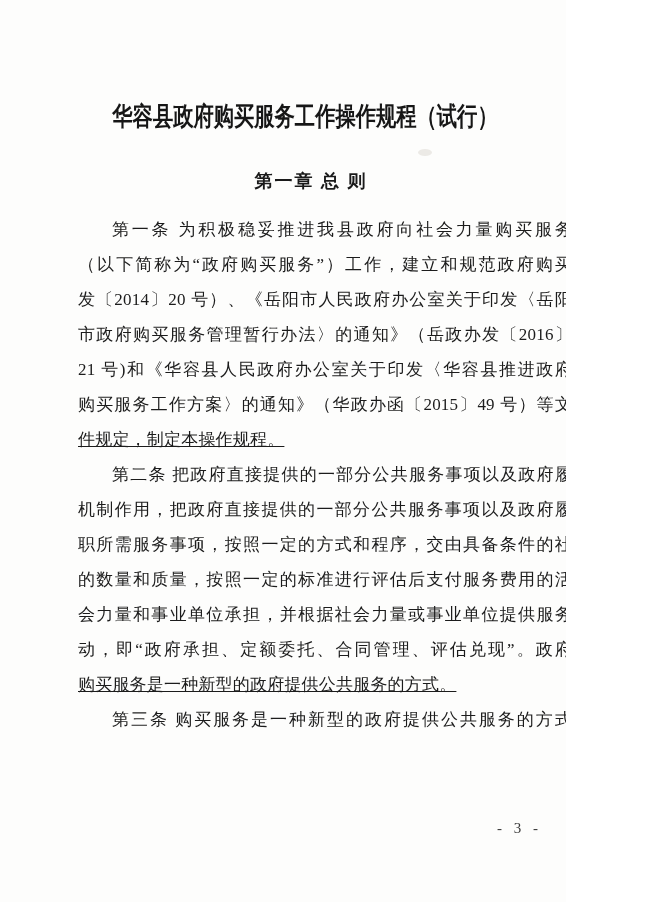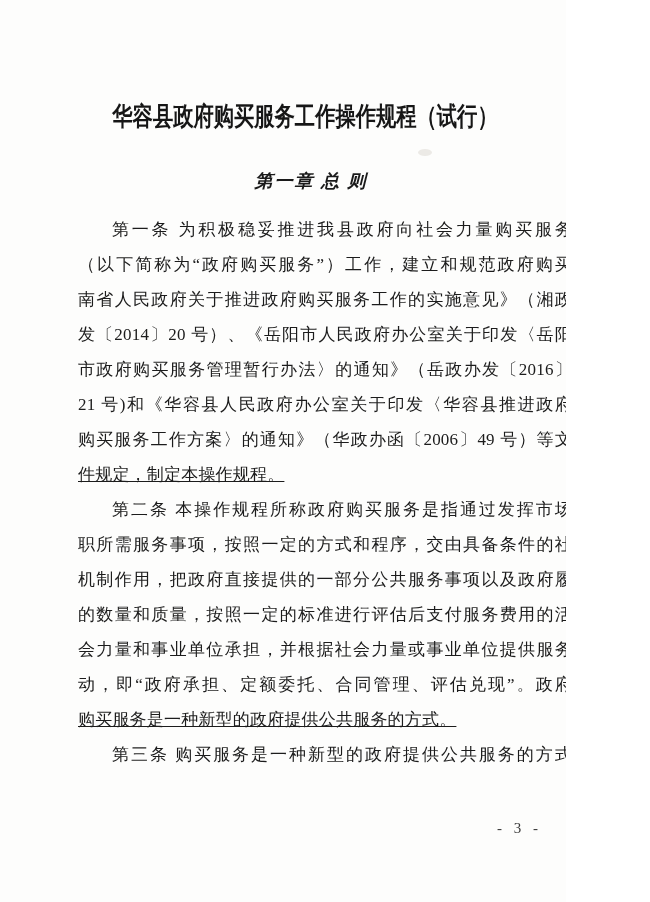--- a/index.html
+++ b/index.html
@@ -40,21 +40,20 @@
     left: 78px;
     width: 494px;
     margin: 0;
     text-align: center;
     font-size: 18px;
     line-height: 24px;
     font-weight: bold;
     letter-spacing: 2px;
     transform: translateX(-14px);
     color: #1a1a1a;
-    font-style: italic;
   }
   .body-text {
     position: absolute;
     top: 212px;
     left: 78px;
     width: 494px;
     font-size: 17px;
     line-height: 35px;
   }
   .text-line {
@@ -106,29 +105,28 @@
 
 <div class="page">
 
   <h1 class="doc-title"><span class="title-inner">华容县政府购买服务工作操作规程（试行）</span></h1>
 
   <h2 class="chapter-heading">第一章 总 则</h2>
 
   <div class="body-text" id="body-lines">
       <div class="text-line indent">第一条 为积极稳妥推进我县政府向社会力量购买服务</div>
       <div class="text-line">（以下简称为“政府购买服务”）工作，建立和规范政府购买</div>
-      <div class="text-line">南省人民政府关于推进政府购买服务工作的实施意见》（湘政</div>
       <div class="text-line">发〔2014〕20 号）、《岳阳市人民政府办公室关于印发〈岳阳</div>
       <div class="text-line">市政府购买服务管理暂行办法〉的通知》（岳政办发〔2016〕</div>
       <div class="text-line">21 号)和《华容县人民政府办公室关于印发〈华容县推进政府</div>
-      <div class="text-line">购买服务工作方案〉的通知》（华政办函〔2006〕49 号）等文</div>
+      <div class="text-line">购买服务工作方案〉的通知》（华政办函〔2015〕49 号）等文</div>
       <div class="text-line noend">件规定，制定本操作规程。</div>
-      <div class="text-line indent">第二条 本操作规程所称政府购买服务是指通过发挥市场</div>
+      <div class="text-line indent">第二条 把政府直接提供的一部分公共服务事项以及政府履</div>
+      <div class="text-line">机制作用，把政府直接提供的一部分公共服务事项以及政府履</div>
       <div class="text-line">职所需服务事项，按照一定的方式和程序，交由具备条件的社</div>
-      <div class="text-line">机制作用，把政府直接提供的一部分公共服务事项以及政府履</div>
       <div class="text-line">的数量和质量，按照一定的标准进行评估后支付服务费用的活</div>
       <div class="text-line">会力量和事业单位承担，并根据社会力量或事业单位提供服务</div>
       <div class="text-line">动，即“政府承担、定额委托、合同管理、评估兑现”。政府</div>
       <div class="text-line noend">购买服务是一种新型的政府提供公共服务的方式。</div>
       <div class="text-line indent">第三条 购买服务是一种新型的政府提供公共服务的方式</div>
     </div>
 
   <div class="page-number">- 3 -</div>
 
   <div class="speck-a"></div>

